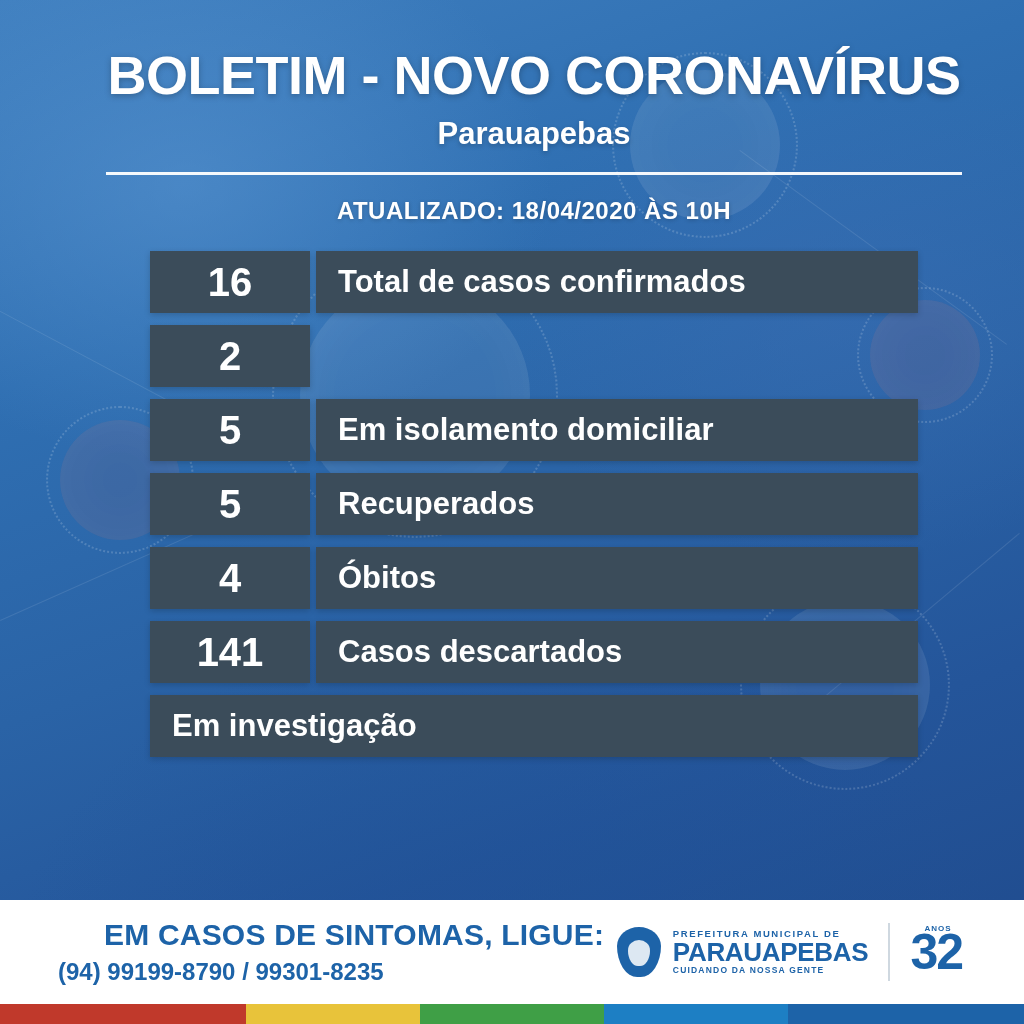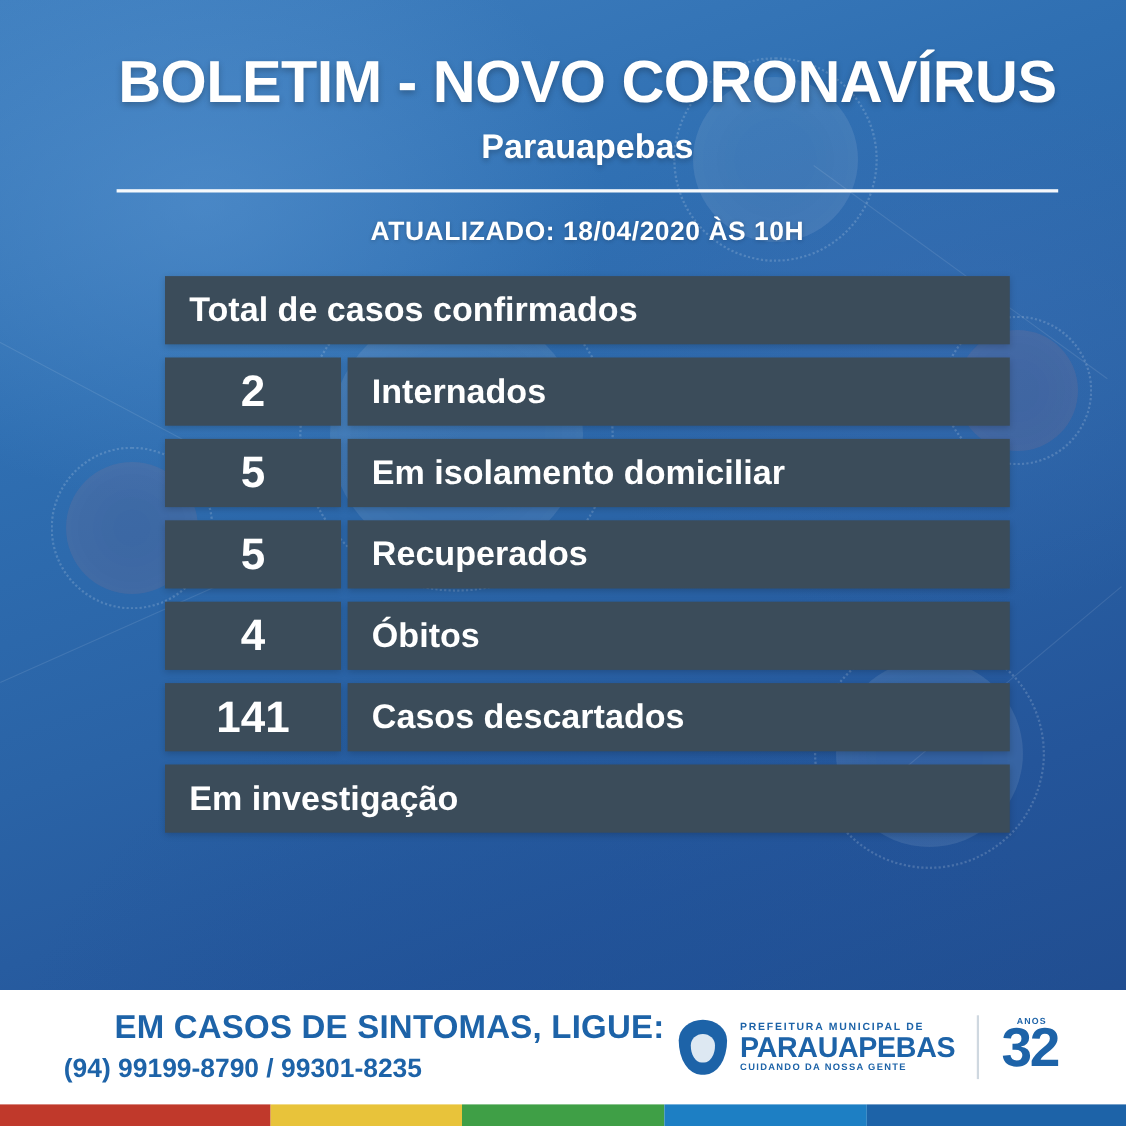--- a/index.html
+++ b/index.html
@@ -220,25 +220,25 @@
   <div class="netline" style="left:820px;top:700px;width:260px;transform:rotate(-40deg);"></div>
 
   <div class="content">
     <div class="title">BOLETIM - NOVO CORONAVÍRUS</div>
     <div class="subtitle">Parauapebas</div>
     <div class="rule"></div>
     <div class="updated">ATUALIZADO: 18/04/2020 ÀS 10H</div>
 
     <div class="rows">
       <div class="row">
+        <div class="num">16</div>
         <div class="lbl">Total de casos confirmados</div>
       </div>
       <div class="row">
         <div class="num">2</div>
-        <div class="lbl">Internados</div>
       </div>
       <div class="row">
         <div class="num">5</div>
         <div class="lbl">Em isolamento domiciliar</div>
       </div>
       <div class="row">
         <div class="num">5</div>
         <div class="lbl">Recuperados</div>
       </div>
       <div class="row">

